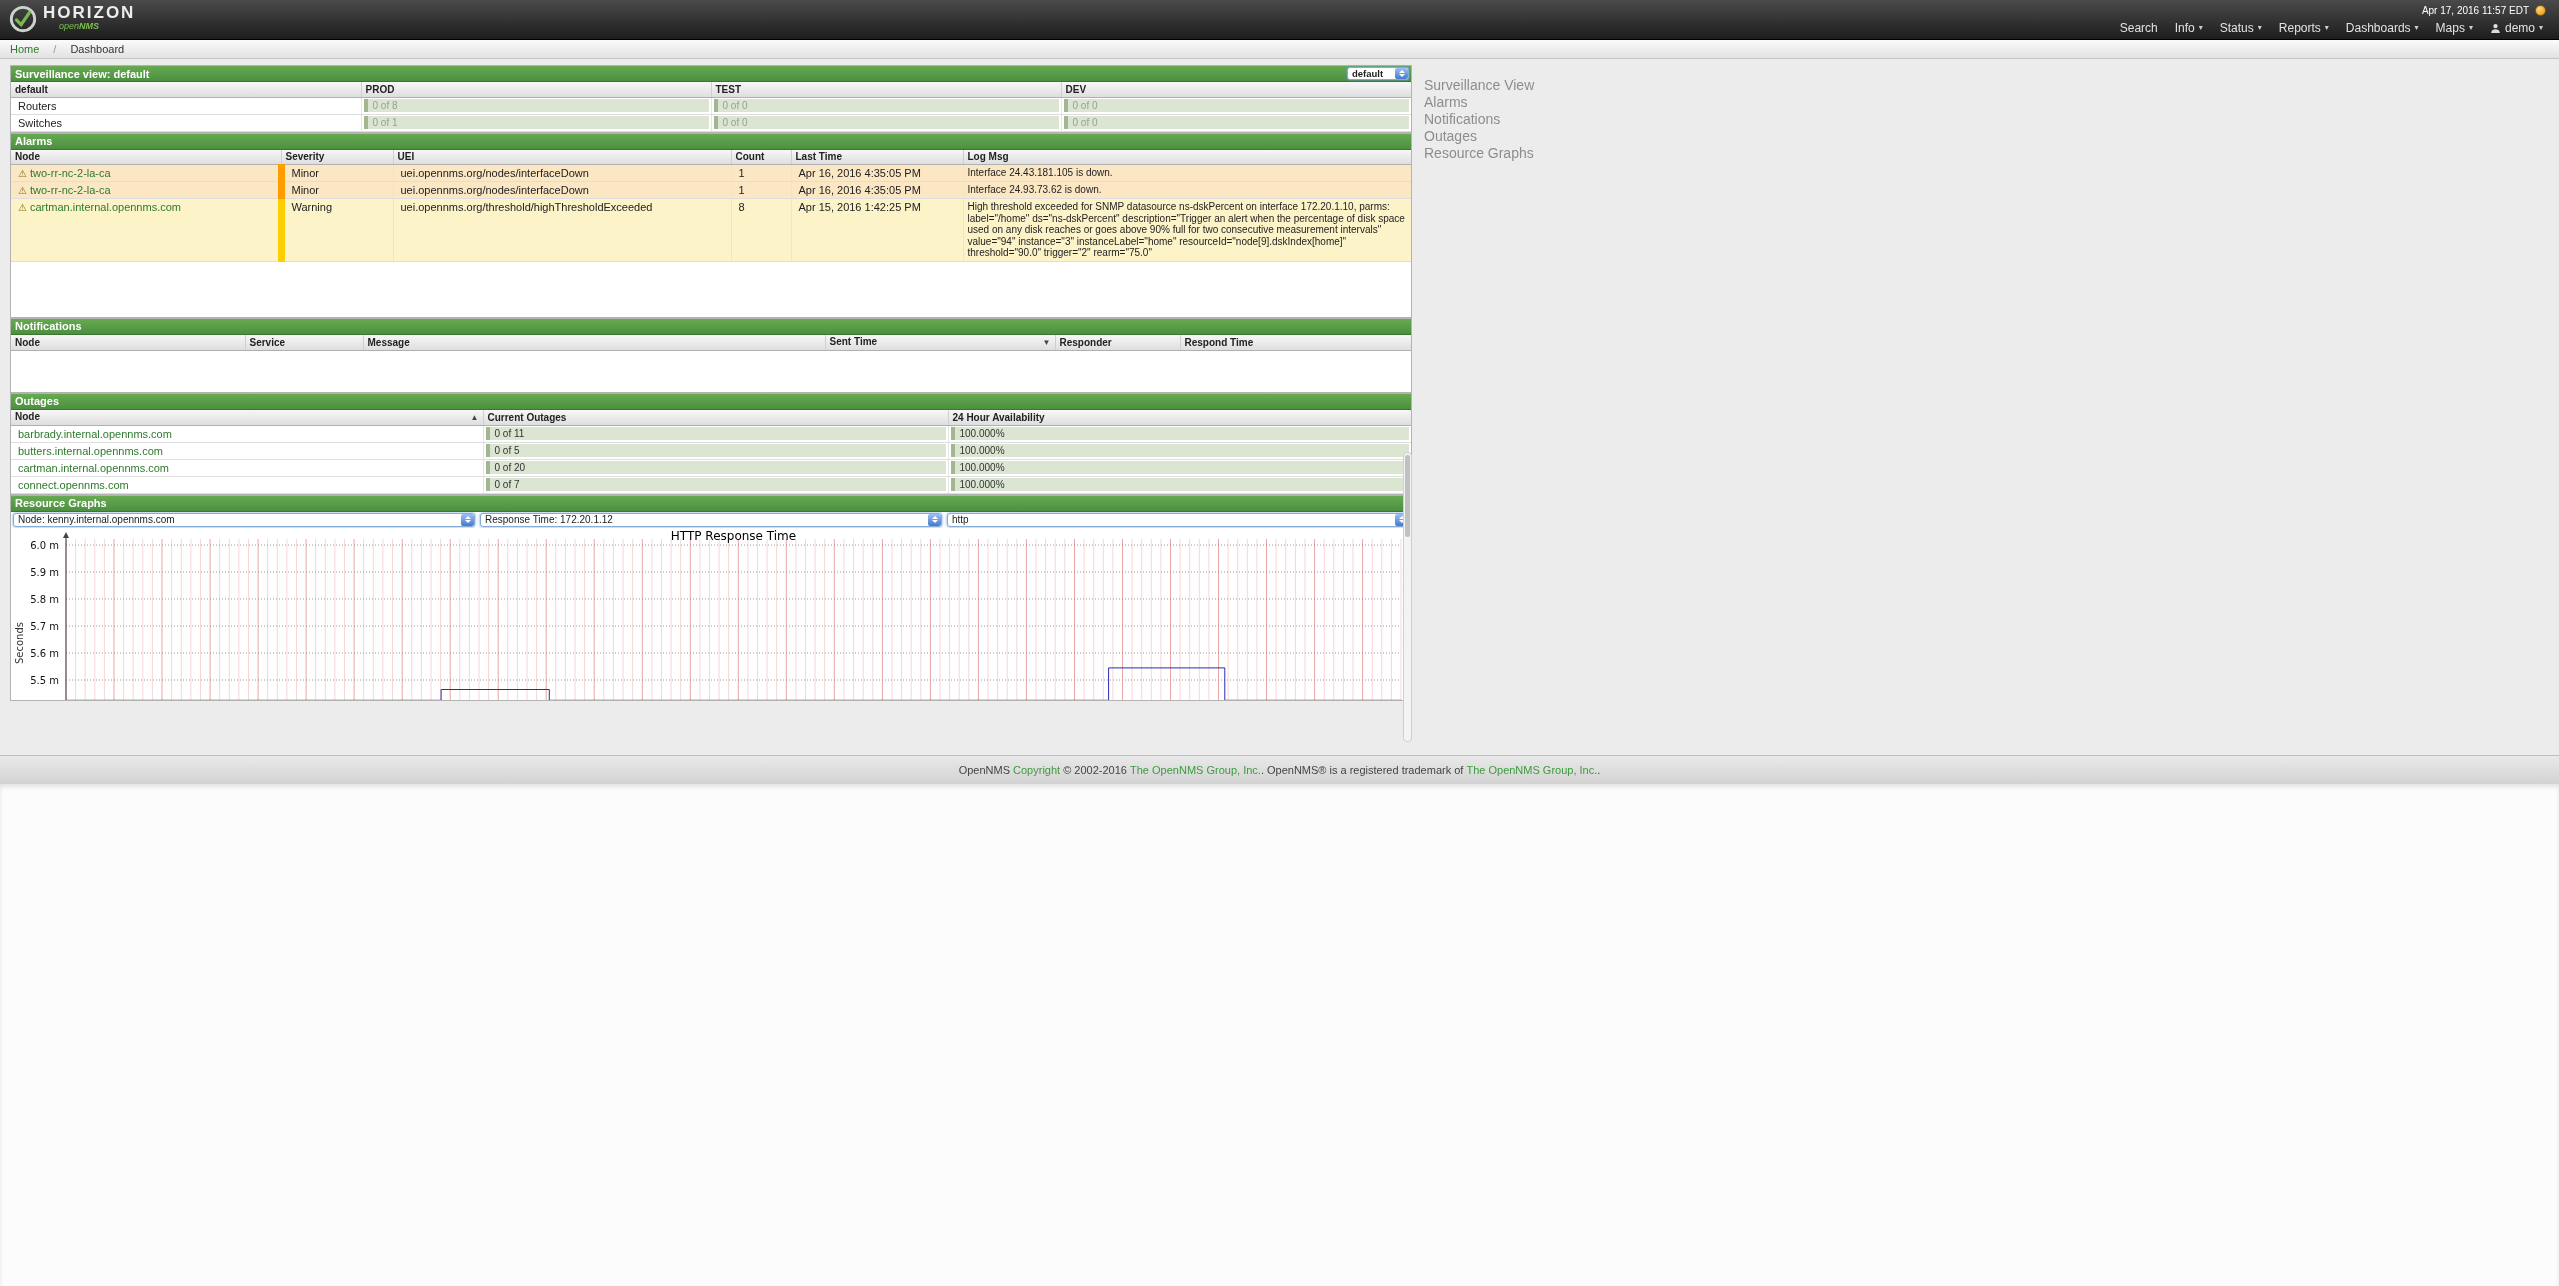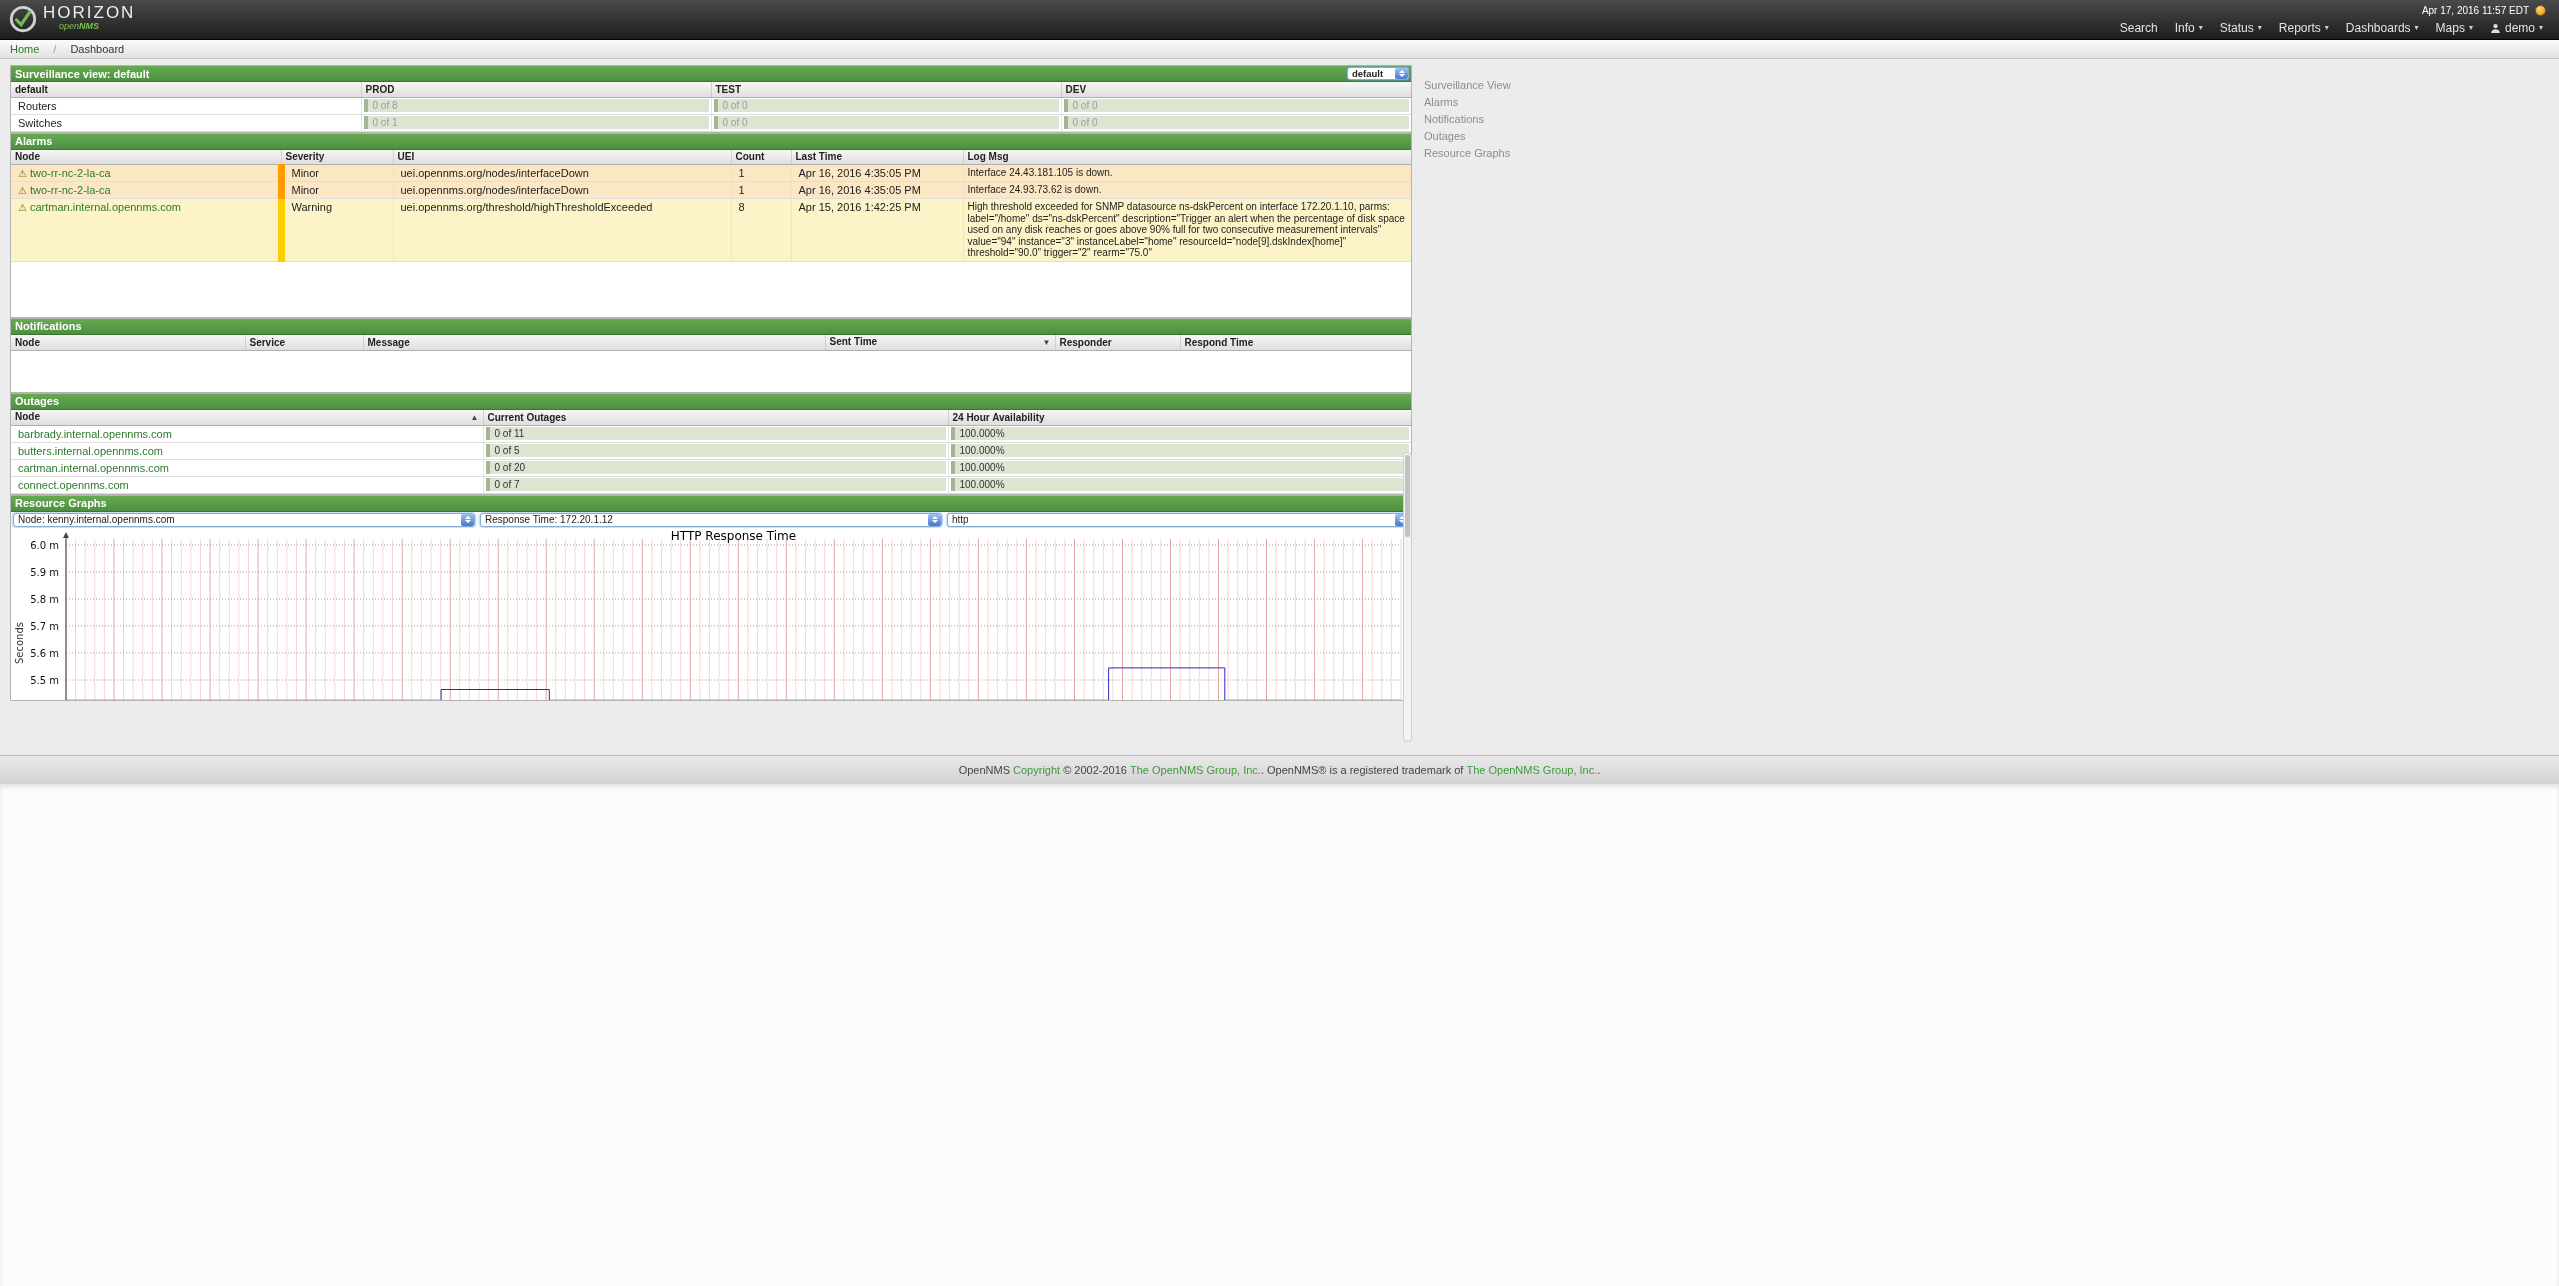--- a/index.html
+++ b/index.html
@@ -3,21 +3,21 @@
 <meta charset="utf-8">
 <style>
   *{margin:0;padding:0;box-sizing:border-box}
   html,body{width:2559px;height:1286px;overflow:hidden}
   body{background:#ececec;font-family:"Liberation Sans","DejaVu Sans",sans-serif;position:relative;color:#222}
 
   
   .topbar{height:40px;background:linear-gradient(#4a4a4a,#1d1d1d);position:relative;border-bottom:1px solid #000}
   .brand{position:absolute;left:8px;top:4px;display:flex;align-items:flex-start;gap:5px;cursor:pointer}
   .brand-icon{width:30px;height:30px}
-  .brand-name{font-size:17px;letter-spacing:2px;color:#ededed;font-weight:normal;line-height:18px}
+  .brand-name{font-size:17px;letter-spacing:2px;color:#ededed;font-weight:bold;line-height:18px}
   .brand-sub{font-size:9px;font-style:italic;color:#7cc04e;margin-left:16px;line-height:9px}
   .brand-sub b{font-weight:bold}
   .top-date{position:absolute;right:30px;top:5px;font-size:10px;color:#fff}
   .alert-dot{position:absolute;right:13px;top:5px;width:11px;height:11px;border-radius:50%;
     background:radial-gradient(circle at 35% 30%,#ffd47d,#e8920c);border:1px solid #8a5d00;cursor:pointer}
   .topnav{position:absolute;right:16px;bottom:4px;display:flex;gap:17px;align-items:center;font-size:12px;color:#e3e3e3}
   .topnav .item{display:flex;align-items:center;gap:4px;cursor:pointer;white-space:nowrap}
   .caret{font-size:8px;color:#cfcfcf;line-height:8px}
   .user-ico{width:11px;height:11px;display:block}
 
@@ -82,21 +82,21 @@
   svg .tick{font-size:10px;fill:#111}
   svg .axis{font-size:10px;fill:#333}
   svg .wm{font-size:7px;fill:#c9c9c9}
 
   
   .vscroll{position:absolute;left:1403px;top:452px;width:9px;height:290px;background:#f3f3f3;
     border:1px solid #cfcfcf;border-radius:4px;cursor:pointer}
   .vscroll .thumb{position:absolute;left:1px;right:1px;top:2px;height:82px;background:#c1c1c1;border-radius:4px}
 
   
-  .sidebar{position:absolute;left:1424px;top:80px;font-size:11px}
+  .sidebar{position:absolute;left:1424px;top:80px;font-size:14px}
   .sidebar .qlink{color:#8d8d8d;margin-bottom:6px;line-height:11px;cursor:pointer;white-space:nowrap}
 
   
   .footer{position:absolute;top:755px;left:0;width:2559px;height:29px;background:linear-gradient(#e9e9e9,#d2d2d2);
     border-top:1px solid #bcbcbc;display:flex;align-items:center;justify-content:center;font-size:11px;color:#444}
   .footer span{white-space:pre}
   .flink{color:#3c9b3c;cursor:pointer;white-space:pre}
   .below-footer{position:absolute;top:784px;left:0;width:2559px;height:502px;background:#fcfcfc;
     box-shadow:inset 0 3px 4px rgba(0,0,0,.10)}
 </style>

